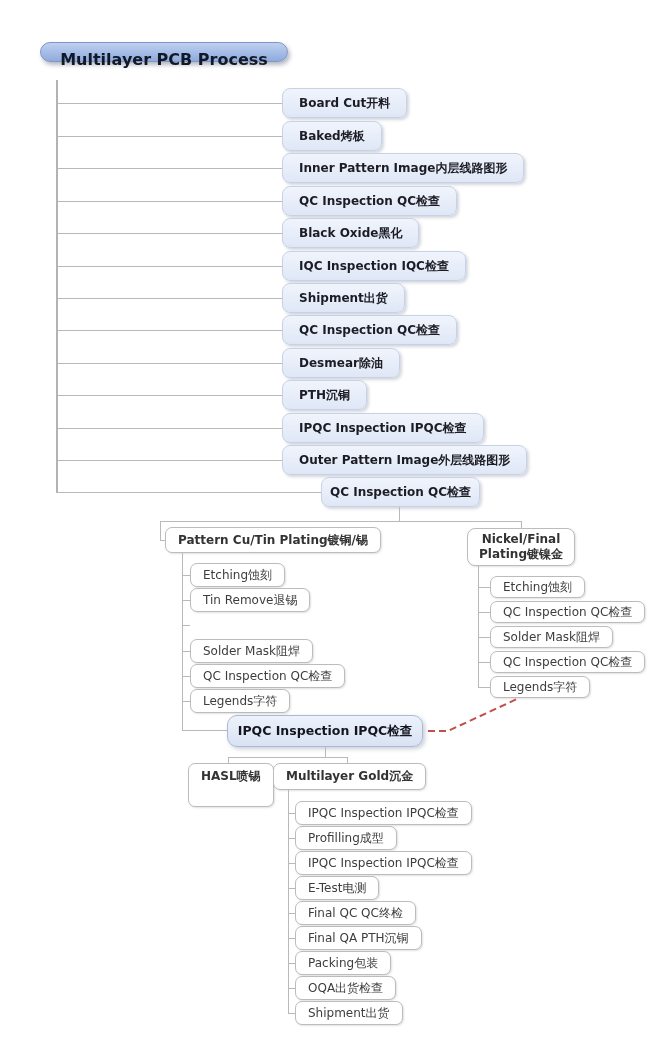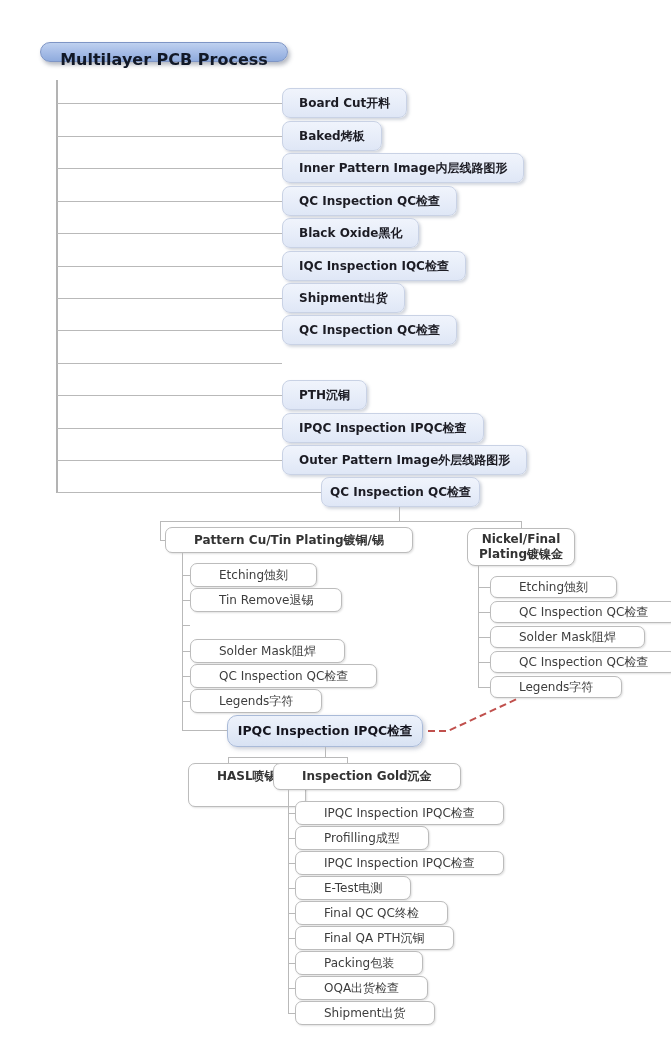--- a/index.html
+++ b/index.html
@@ -16,21 +16,21 @@
         font-size:16px;font-weight:bold;color:#111827;border-radius:10px;
         border:1px solid #7e95c5;
         background:linear-gradient(180deg,#bfd1ef 0%,#a9bfe8 45%,#8fabdd 100%);
         box-shadow:2px 3px 4px rgba(90,100,120,.45);}
   .lvl1{background:linear-gradient(180deg,#f0f4fc 0%,#e7edf9 55%,#dfe7f6 100%);
         border:1px solid #c9d2e5;height:30px;line-height:28px;padding:0 16px;
         font-size:12px;font-weight:bold;color:#1c1c24;border-radius:8px;
         box-shadow:2px 2px 3px rgba(130,140,160,.35);}
   .junction{left:321px;top:477px;width:159px;text-align:center;padding:0;}
   .wn{background:#ffffff;border:1px solid #bcbcbc;height:24px;line-height:22px;
-      padding:0 28px;font-size:12px;color:#3d3d3d;border-radius:7px;
+      padding:0 12px;font-size:12px;color:#3d3d3d;border-radius:7px;
       box-shadow:1px 1px 2px rgba(0,0,0,.12);}
   .wn.sm{height:22px;line-height:20px;}
   .hdr{font-weight:bold;color:#333333;height:26px;line-height:24px;}
   .nickel{left:467px;top:528px;width:108px;height:38px;background:#ffffff;
           border:1px solid #bcbcbc;border-radius:8px;text-align:center;
           font-size:12px;font-weight:bold;color:#333333;padding-top:3px;line-height:15px;
           box-shadow:1px 1px 2px rgba(0,0,0,.12);}
   .ipqc{left:227px;top:715px;width:196px;height:32px;line-height:30px;text-align:center;
         font-size:12.5px;font-weight:bold;color:#15151f;border-radius:10px;
         border:1px solid #a9bad8;
@@ -63,20 +63,21 @@
   </div>
 
   <div class="node lvl1" style="left:282px;top:88px">Board Cut开料</div>
   <div class="node lvl1" style="left:282px;top:121px">Baked烤板</div>
   <div class="node lvl1" style="left:282px;top:153px">Inner Pattern Image内层线路图形</div>
   <div class="node lvl1" style="left:282px;top:186px">QC Inspection QC检查</div>
   <div class="node lvl1" style="left:282px;top:218px">Black Oxide黑化</div>
   <div class="node lvl1" style="left:282px;top:251px">IQC Inspection IQC检查</div>
   <div class="node lvl1" style="left:282px;top:283px">Shipment出货</div>
   <div class="node lvl1" style="left:282px;top:315px">QC Inspection QC检查</div>
+  <div class="node lvl1" style="left:282px;top:348px">Desmear除油</div>
   <div class="node lvl1" style="left:282px;top:380px">PTH沉铜</div>
   <div class="node lvl1" style="left:282px;top:413px">IPQC Inspection IPQC检查</div>
   <div class="node lvl1" style="left:282px;top:445px">Outer Pattern Image外层线路图形</div>
 
   <div class="node lvl1 junction">QC Inspection QC检查</div>
 
   <div>
     <div class="lv" style="left:399px;top:507px;height:14px"></div>
     <div class="lh" style="left:160px;top:521px;width:361px"></div>
     <div class="lv" style="left:160px;top:521px;height:19px"></div>
@@ -126,21 +127,21 @@
   </svg>
 
   <div>
     <div class="lv" style="left:325px;top:747px;height:10px"></div>
     <div class="lh" style="left:228px;top:757px;width:119px"></div>
     <div class="lv" style="left:228px;top:757px;height:6px"></div>
     <div class="lv" style="left:347px;top:757px;height:6px"></div>
   </div>
 
   <div class="node wn hdr" style="left:188px;top:763px;height:44px;line-height:25px">HASL喷锡</div>
-  <div class="node wn hdr" style="left:273px;top:763px;height:27px;line-height:25px">Inspection Gold沉金</div>
+  <div class="node wn hdr" style="left:273px;top:763px;height:27px;line-height:25px">Multilayer Gold沉金</div>
 
   <div>
     <div class="lv" style="left:288px;top:790px;height:223px"></div>
     <div class="lh" style="left:288px;top:813px;width:7px"></div>
     <div class="lh" style="left:288px;top:838px;width:7px"></div>
     <div class="lh" style="left:288px;top:863px;width:7px"></div>
     <div class="lh" style="left:288px;top:888px;width:7px"></div>
     <div class="lh" style="left:288px;top:913px;width:7px"></div>
     <div class="lh" style="left:288px;top:938px;width:7px"></div>
     <div class="lh" style="left:288px;top:963px;width:7px"></div>

